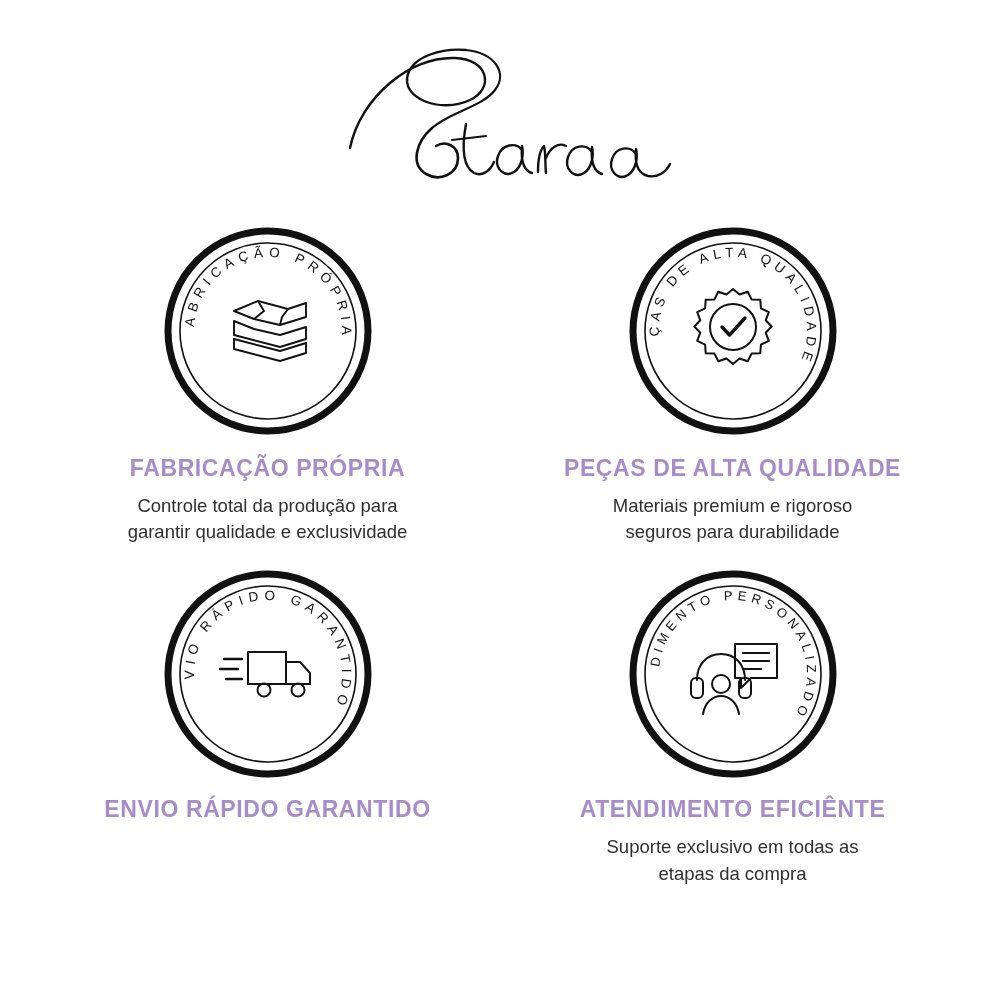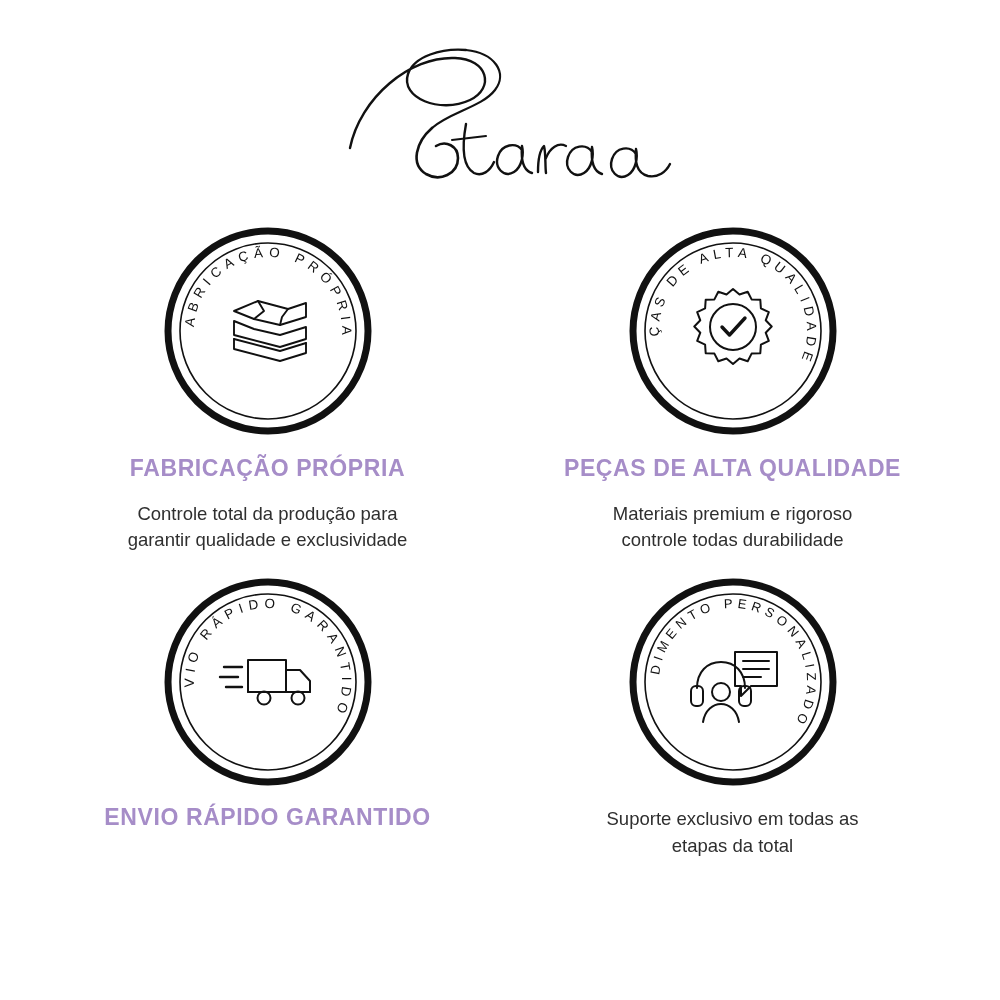--- a/index.html
+++ b/index.html
@@ -71,21 +71,21 @@
   .feature-title {
     margin-top: 18px;
     font-size: 23px;
     font-weight: bold;
     letter-spacing: 0.6px;
     color: #a68dc8;
     text-transform: uppercase;
     line-height: 1.2;
   }
   .feature-desc {
-    margin-top: 18px;
+    margin-top: 10px;
     font-size: 18.5px;
     line-height: 1.45;
     color: #2f2f2f;
     max-width: 380px;
     white-space: pre-line;
   }
   .row2 .feature-title { margin-top: 16px; }
 </style>
 </head>
 <body>
@@ -160,21 +160,21 @@
 
           <g transform="translate(106,106)">
             <path d="M0,-42 L6.5,-36.5 L14.7,-39.3 L18.6,-31.6 L27.3,-31.3 L27.9,-22.6 L35.8,-18.9 L32.7,-10.7 L38.7,-4.5 L32.7,1.7 L35.8,9.9 L27.9,13.6 L27.3,22.3 L18.6,22.6 L14.7,30.3 L6.5,27.5 L0,33 L-6.5,27.5 L-14.7,30.3 L-18.6,22.6 L-27.3,22.3 L-27.9,13.6 L-35.8,9.9 L-32.7,1.7 L-38.7,-4.5 L-32.7,-10.7 L-35.8,-18.9 L-27.9,-22.6 L-27.3,-31.3 L-18.6,-31.6 L-14.7,-39.3 L-6.5,-36.5 Z" fill="none" stroke="#111111" stroke-width="2" stroke-linejoin="round"></path>
             <circle cx="0" cy="-4" r="23" fill="none" stroke="#111111" stroke-width="2"></circle>
             <path d="M-11,-4 L-3.5,4 L12,-13" fill="none" stroke="#111111" stroke-width="3.4" stroke-linecap="round" stroke-linejoin="round"></path>
           </g>
         </svg>
       </div>
       <div class="feature-title">PEÇAS DE ALTA QUALIDADE</div>
       <div class="feature-desc">Materiais premium e rigoroso
-controle todas durabilidade</div>
+seguros para durabilidade</div>
     </div>
 
     <div class="feature row2">
       <div class="badge">
         <svg width="212" height="212" viewBox="0 0 212 212">
           <defs>
             <path id="ring3" d="M 106,106 m -74,0 a 74,74 0 1,1 148,0 a 74,74 0 1,1 -148,0"></path>
           </defs>
           <circle cx="106" cy="106" r="100" fill="none" stroke="#111111" stroke-width="7"></circle>
           <circle cx="106" cy="106" r="88" fill="none" stroke="#111111" stroke-width="1.6"></circle>
@@ -220,18 +220,19 @@
             <path d="M14 74 C 16 62, 24 56, 32 56 C 40 56, 48 62, 50 74"></path>
             <circle cx="32" cy="44" r="9"></circle>
 
             <path d="M46 4 H88 V38 H62 L52 48 V38 H46 Z"></path>
             <path d="M54 13 H80"></path>
             <path d="M54 21 H80"></path>
             <path d="M54 29 H72"></path>
           </g>
         </svg>
       </div>
+      <div class="feature-title">ATENDIMENTO EFICIÊNTE</div>
       <div class="feature-desc">Suporte exclusivo em todas as
-etapas da total</div>
+etapas da compra</div>
     </div>
 
   </div>
 </div>
 
 </body></html>

